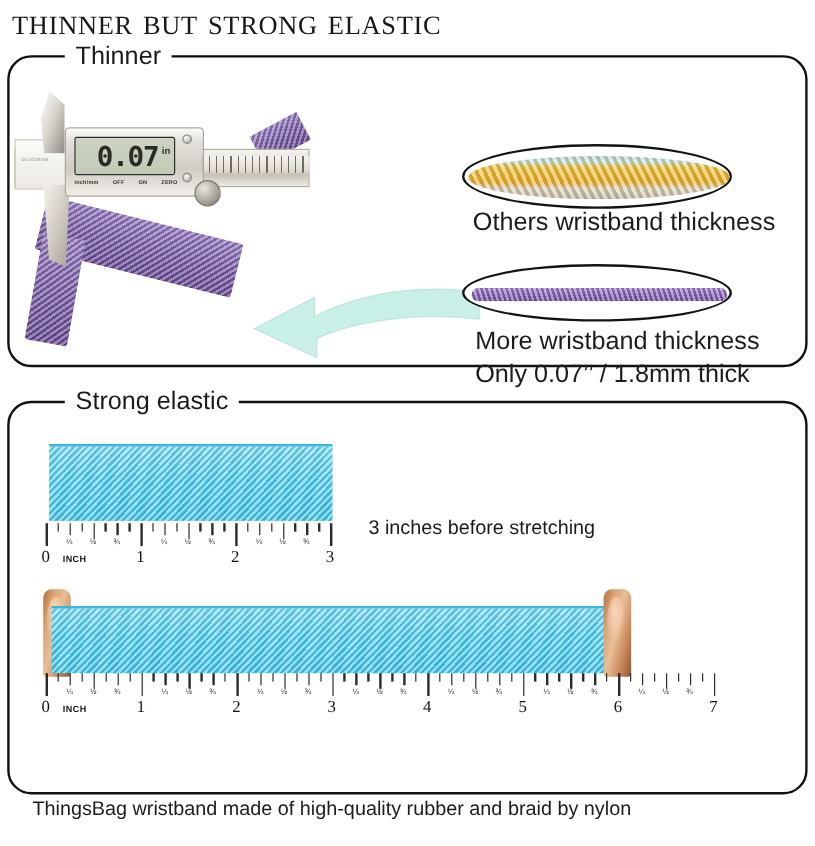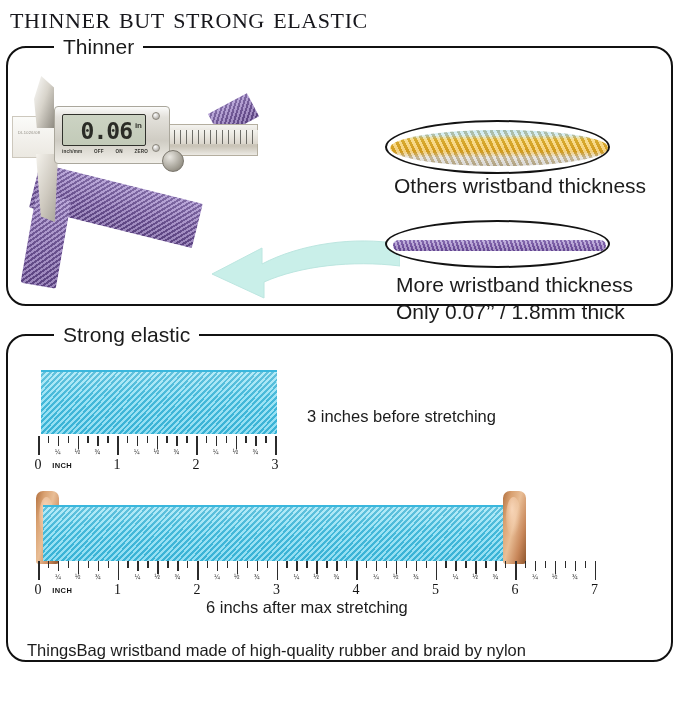--- a/index.html
+++ b/index.html
@@ -280,20 +280,21 @@
     letter-spacing: .4px;
     color: #141414;
   }
 
   .panel-text {
     position: absolute;
     font-size: 16.5px;
     line-height: 23px;
     color: #1c1c1c;
     white-space: nowrap;
+    margin-top: 24px;
   }
   #text-before   { left: 307px; top: 405px; }
   #text-after    { left: 206px; top: 596px; }
   #text-desc1    { left: 27px;  top: 639px; }
   #text-desc2    { left: 27px;  top: 667px; }
 </style>
 </head>
 <body>
 
 <div id="page">
@@ -310,21 +311,21 @@
       <div class="cal-left-plate"></div>
       <div class="cal-brandmark">DL1026/08</div>
       <div class="cal-jaw-upper"></div>
       <div class="band-purple-strip bp-1"></div>
       <div class="band-purple-strip bp-2"></div>
       <div class="cal-jaw-lower"></div>
       <div class="cal-head"></div>
       <div class="cal-screw" style="left:140px; top:44px;"></div>
       <div class="cal-screw" style="left:140px; top:76px;"></div>
       <div class="cal-lcd">
-        <div class="cal-lcd-value">0.06</div>
+        <div class="cal-lcd-value">0.07</div>
         <div class="cal-lcd-unit">in</div>
       </div>
       <div class="cal-btnrow">
         <span>inch/mm</span>
         <span>OFF</span>
         <span>ON</span>
         <span>ZERO</span>
       </div>
       <div class="cal-knob"></div>
     </div>
@@ -478,17 +479,16 @@
       <div class="tick-frac" style="left: 516.75px; top: 12px;">½</div>
       <div class="tick eighth" style="left: 526.688px;"></div>
       <div class="tick quarter" style="left: 536.625px;"></div>
       <div class="tick-frac" style="left: 536.625px; top: 12px;">¾</div>
       <div class="tick eighth" style="left: 546.562px;"></div>
       <div class="tick-num" style="left: 477px; top: 21px;">6</div>
       <div class="tick major" style="left: 556.5px;"></div>
       <div class="tick-num" style="left: 556.5px; top: 21px;">7</div>
       <div class="ruler-unit" style="left: 14.31px; top: 25px;">INCH</div>
     </div>
-  <div class="panel-text" id="text-after">6 inchs after max stretching</div>
 
   <div class="panel-text" id="text-desc1">ThingsBag wristband made of high-quality rubber and braid by nylon</div>
 
 </div>
 
 </body></html>

